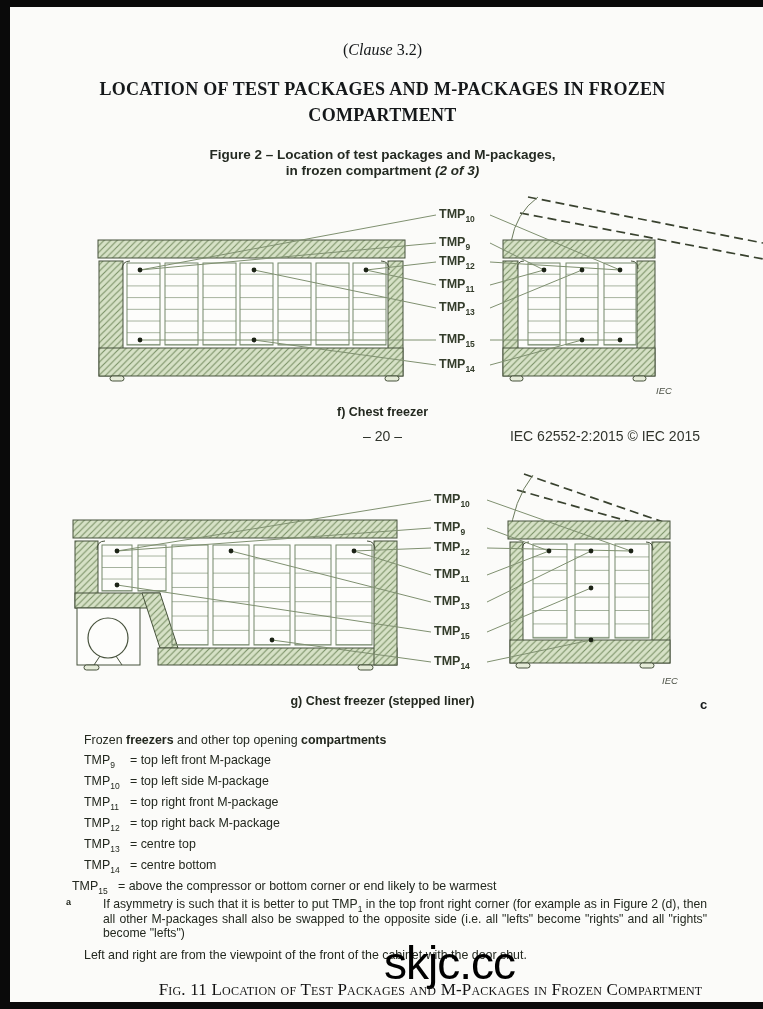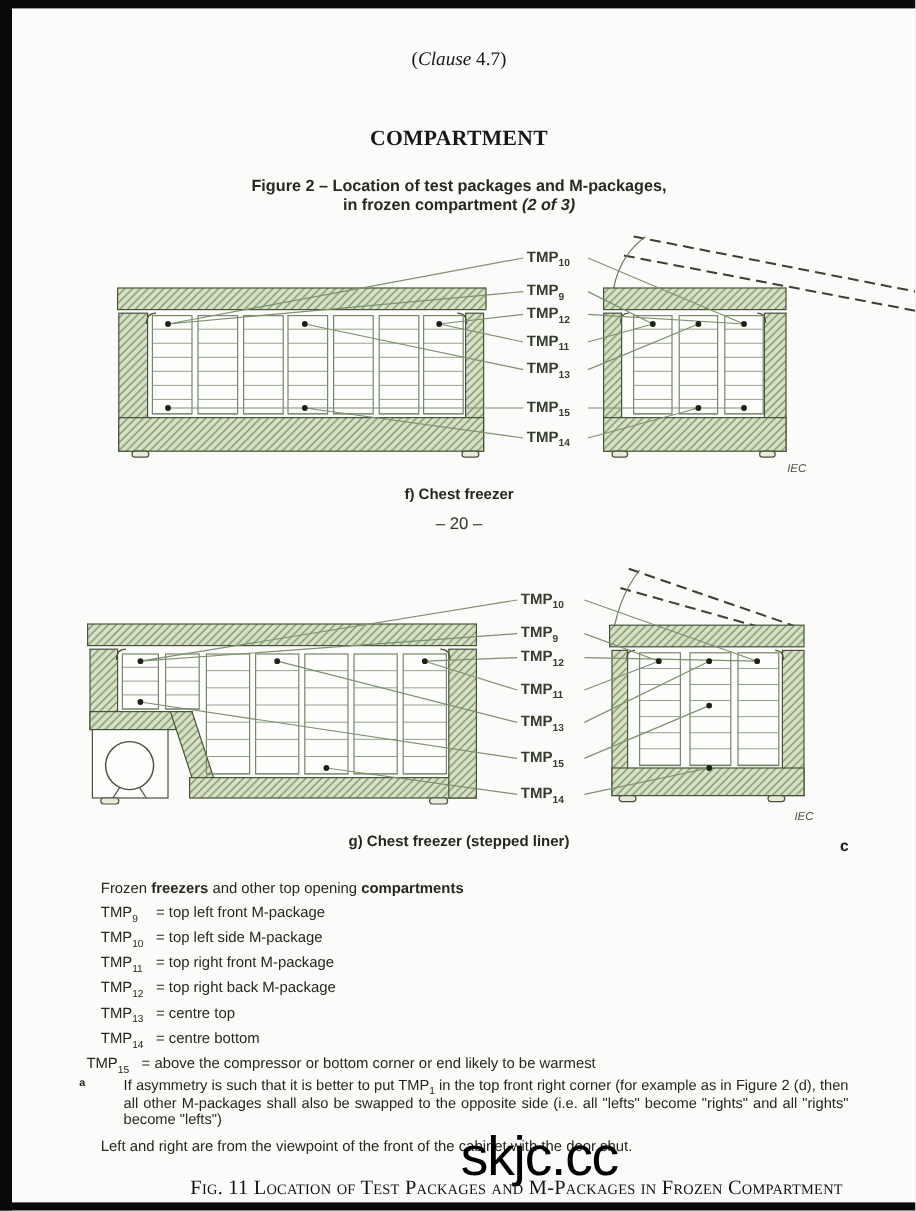--- a/index.html
+++ b/index.html
@@ -34,21 +34,22 @@
 </style>
 </head>
 <body>
 
 <div class="page">
 
   <div class="abs edge" style="left:0;top:0;width:763px;height:7px;"></div>
   <div class="abs edge" style="left:0;top:0;width:10px;height:1009px;"></div>
   <div class="abs edge" style="left:0;top:1002px;width:763px;height:7px;"></div>
 
-  <div class="abs center clause serif" style="top:41px;"><span>(</span><span class="it">Clause</span><span> 4.7)</span></div>
+  <div class="abs center clause serif" style="top:41px;"><span>(</span><span class="it">Clause</span><span> 3.2)</span></div>
+  <div class="abs center bighead serif" style="top:79px;">LOCATION OF TEST PACKAGES AND M-PACKAGES IN FROZEN</div>
   <div class="abs center bighead serif" style="top:105px;">COMPARTMENT</div>
   <div class="abs center figtitle" style="top:147px;">Figure 2 – Location of test packages and M-packages,</div>
   <div class="abs center figtitle" style="top:163px;"><span>in frozen compartment </span><span class="it">(2 of 3)</span></div>
 
   <svg class="abs" style="left:0;top:0;pointer-events:none;" width="763" height="1009" viewBox="0 0 763 1009">
     <defs>
       <pattern id="hatch" width="6.5" height="6.5" patternUnits="userSpaceOnUse">
         <rect width="6.5" height="6.5" fill="#d6e1c6"></rect>
         <path d="M0,6.5 L6.5,0 M-1.6,1.6 L1.6,-1.6 M4.9,8.1 L8.1,4.9" stroke="#7a9166" stroke-width="1.1"></path>
       </pattern>
@@ -185,20 +186,21 @@
   <div class="abs tmp-label" style="left:439px;top:235px;"><span>TMP</span><span class="sub">9</span></div>
   <div class="abs tmp-label" style="left:439px;top:254px;"><span>TMP</span><span class="sub">12</span></div>
   <div class="abs tmp-label" style="left:439px;top:277px;"><span>TMP</span><span class="sub">11</span></div>
   <div class="abs tmp-label" style="left:439px;top:300px;"><span>TMP</span><span class="sub">13</span></div>
   <div class="abs tmp-label" style="left:439px;top:332px;"><span>TMP</span><span class="sub">15</span></div>
   <div class="abs tmp-label" style="left:439px;top:357px;"><span>TMP</span><span class="sub">14</span></div>
   <div class="abs iec-credit" style="left:656px;top:385px;">IEC</div>
   <div class="abs center caption" style="top:405px;">f) Chest freezer</div>
 
   <div class="abs center runhdr" style="top:428px;">– 20 –</div>
+  <div class="abs runhdr" style="left:400px;top:428px;width:300px;text-align:right;">IEC 62552-2:2015 © IEC 2015</div>
 
   <div class="abs tmp-label" style="left:434px;top:492px;"><span>TMP</span><span class="sub">10</span></div>
   <div class="abs tmp-label" style="left:434px;top:520px;"><span>TMP</span><span class="sub">9</span></div>
   <div class="abs tmp-label" style="left:434px;top:540px;"><span>TMP</span><span class="sub">12</span></div>
   <div class="abs tmp-label" style="left:434px;top:567px;"><span>TMP</span><span class="sub">11</span></div>
   <div class="abs tmp-label" style="left:434px;top:594px;"><span>TMP</span><span class="sub">13</span></div>
   <div class="abs tmp-label" style="left:434px;top:624px;"><span>TMP</span><span class="sub">15</span></div>
   <div class="abs tmp-label" style="left:434px;top:654px;"><span>TMP</span><span class="sub">14</span></div>
   <div class="abs iec-credit" style="left:662px;top:675px;">IEC</div>
   <div class="abs center caption" style="top:694px;">g) Chest freezer (stepped liner)</div>

